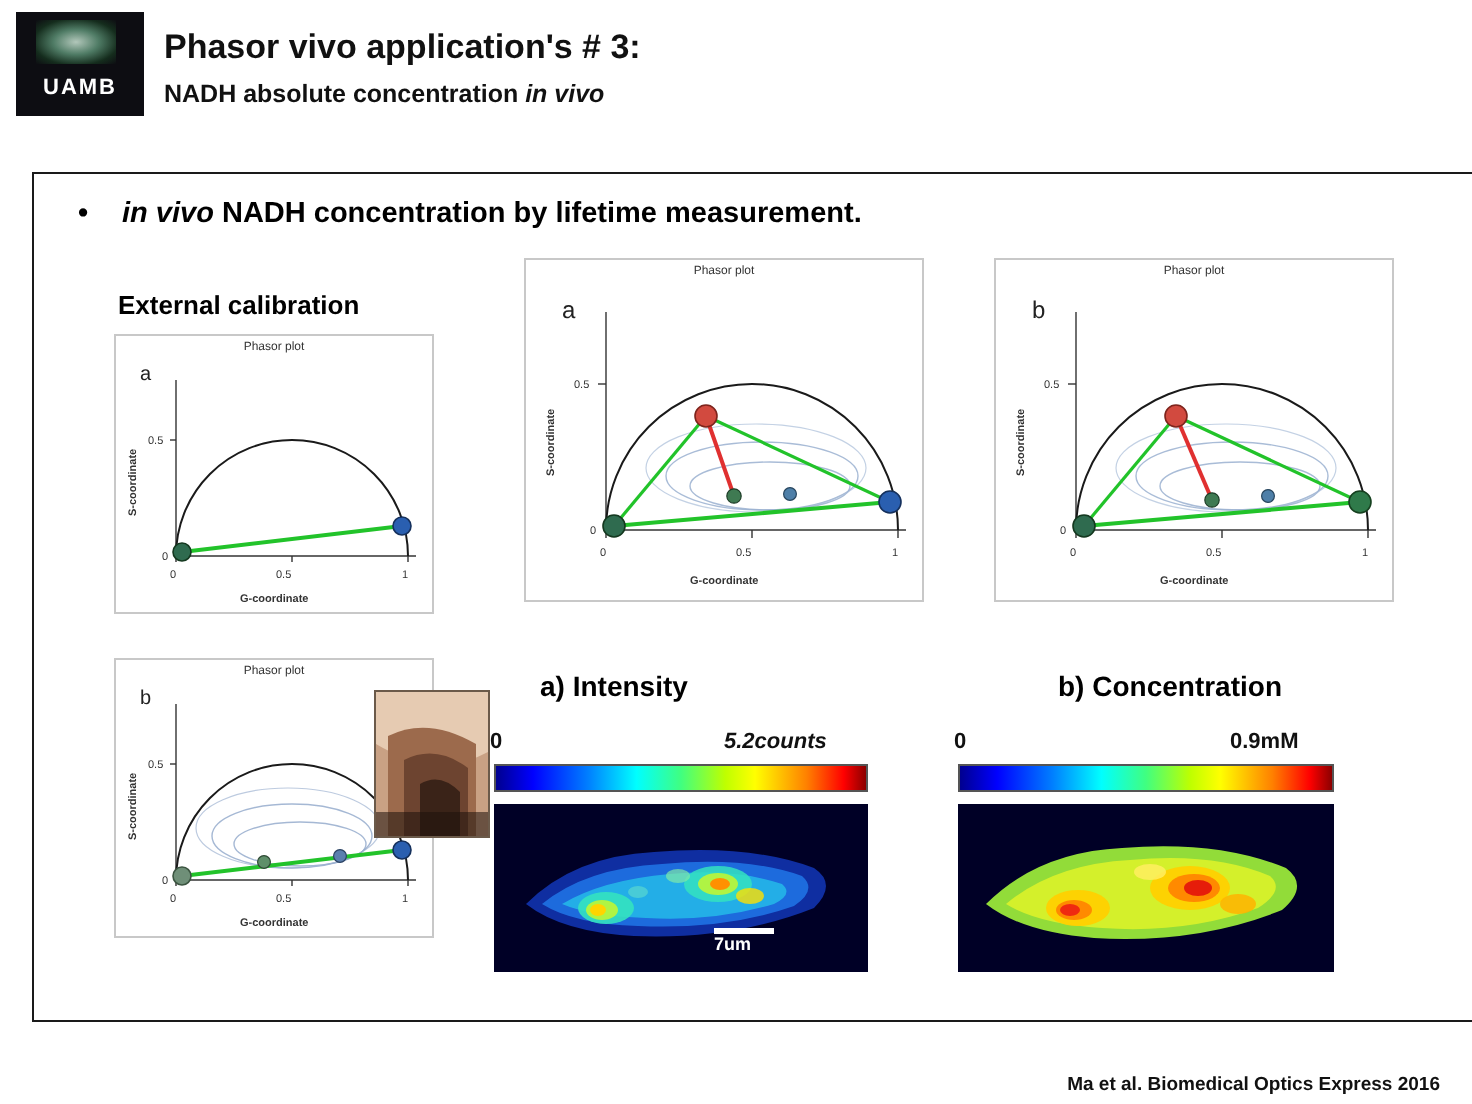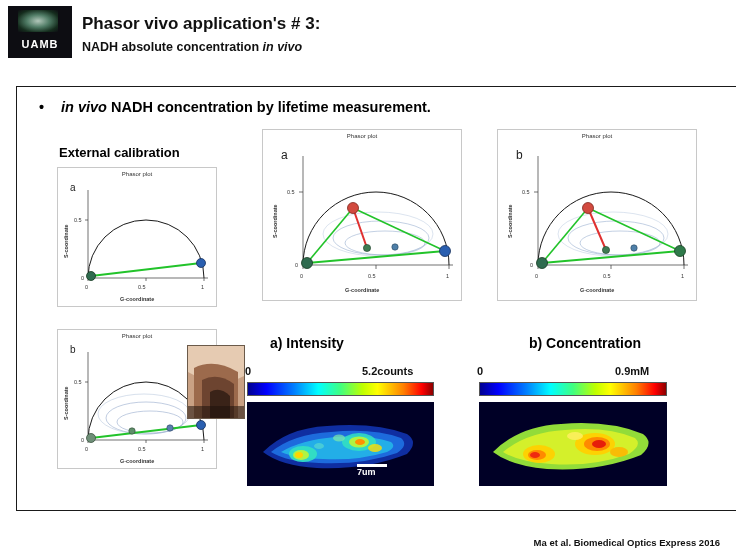--- a/index.html
+++ b/index.html
@@ -314,21 +314,21 @@
       <circle cx="90" cy="78" r="5.5" fill="#d24a3f" stroke="#7d241c" stroke-width="0.8"></circle>
       <circle cx="108" cy="120" r="3.6" fill="#3f7a52" stroke="#1d3d27" stroke-width="0.6"></circle>
       <circle cx="136" cy="118" r="3.2" fill="#4e7fa8" stroke="#28465e" stroke-width="0.6"></circle>
       <text class="ax-txt" x="82" y="162">G-coordinate</text>
       <text class="ax-txt" x="14" y="108" transform="rotate(-90 14,108)">S-coordinate</text>
     </svg>
   </div>
 
   <div class="caption" style="left:253px; top:248px; font-size:14px;">a) Intensity</div>
   <div class="cbar-lab" style="left:228px; top:278px;">0</div>
-  <div class="cbar-lab" style="left:345px; top:278px;">5.2counts</div>
+  <div class="cbar-lab" style="left:345px; top:278px;font-style:italic;">5.2counts</div>
   <div class="cbar" style="left:230px; top:295px; width:187px;"></div>
   <div class="imgbox" style="left:230px; top:315px; width:187px; height:84px;">
     <svg width="187" height="84">
       <rect x="0" y="0" width="187" height="84" fill="#000026"></rect>
       <path d="M16,50 Q40,26 80,24 Q128,20 160,32 Q172,40 160,52 Q120,68 70,66 Q34,64 16,50 Z" fill="#1030a8" opacity="0.95"></path>
       <path d="M24,50 Q46,32 84,30 Q126,26 154,36 Q162,43 150,51 Q116,63 72,61 Q40,60 24,50 Z" fill="#1f6fe0" opacity="0.95"></path>
       <path d="M34,50 Q54,38 88,35 Q120,32 144,40 Q150,45 140,50 Q110,59 76,57 Q48,56 34,50 Z" fill="#25b6e8" opacity="0.9"></path>
       <ellipse cx="56" cy="52" rx="14" ry="8" fill="#34e2c0" opacity="0.9"></ellipse>
       <ellipse cx="54" cy="53" rx="8" ry="5" fill="#b6f43d" opacity="0.95"></ellipse>
       <ellipse cx="52" cy="53" rx="4" ry="3" fill="#ffd400"></ellipse>

